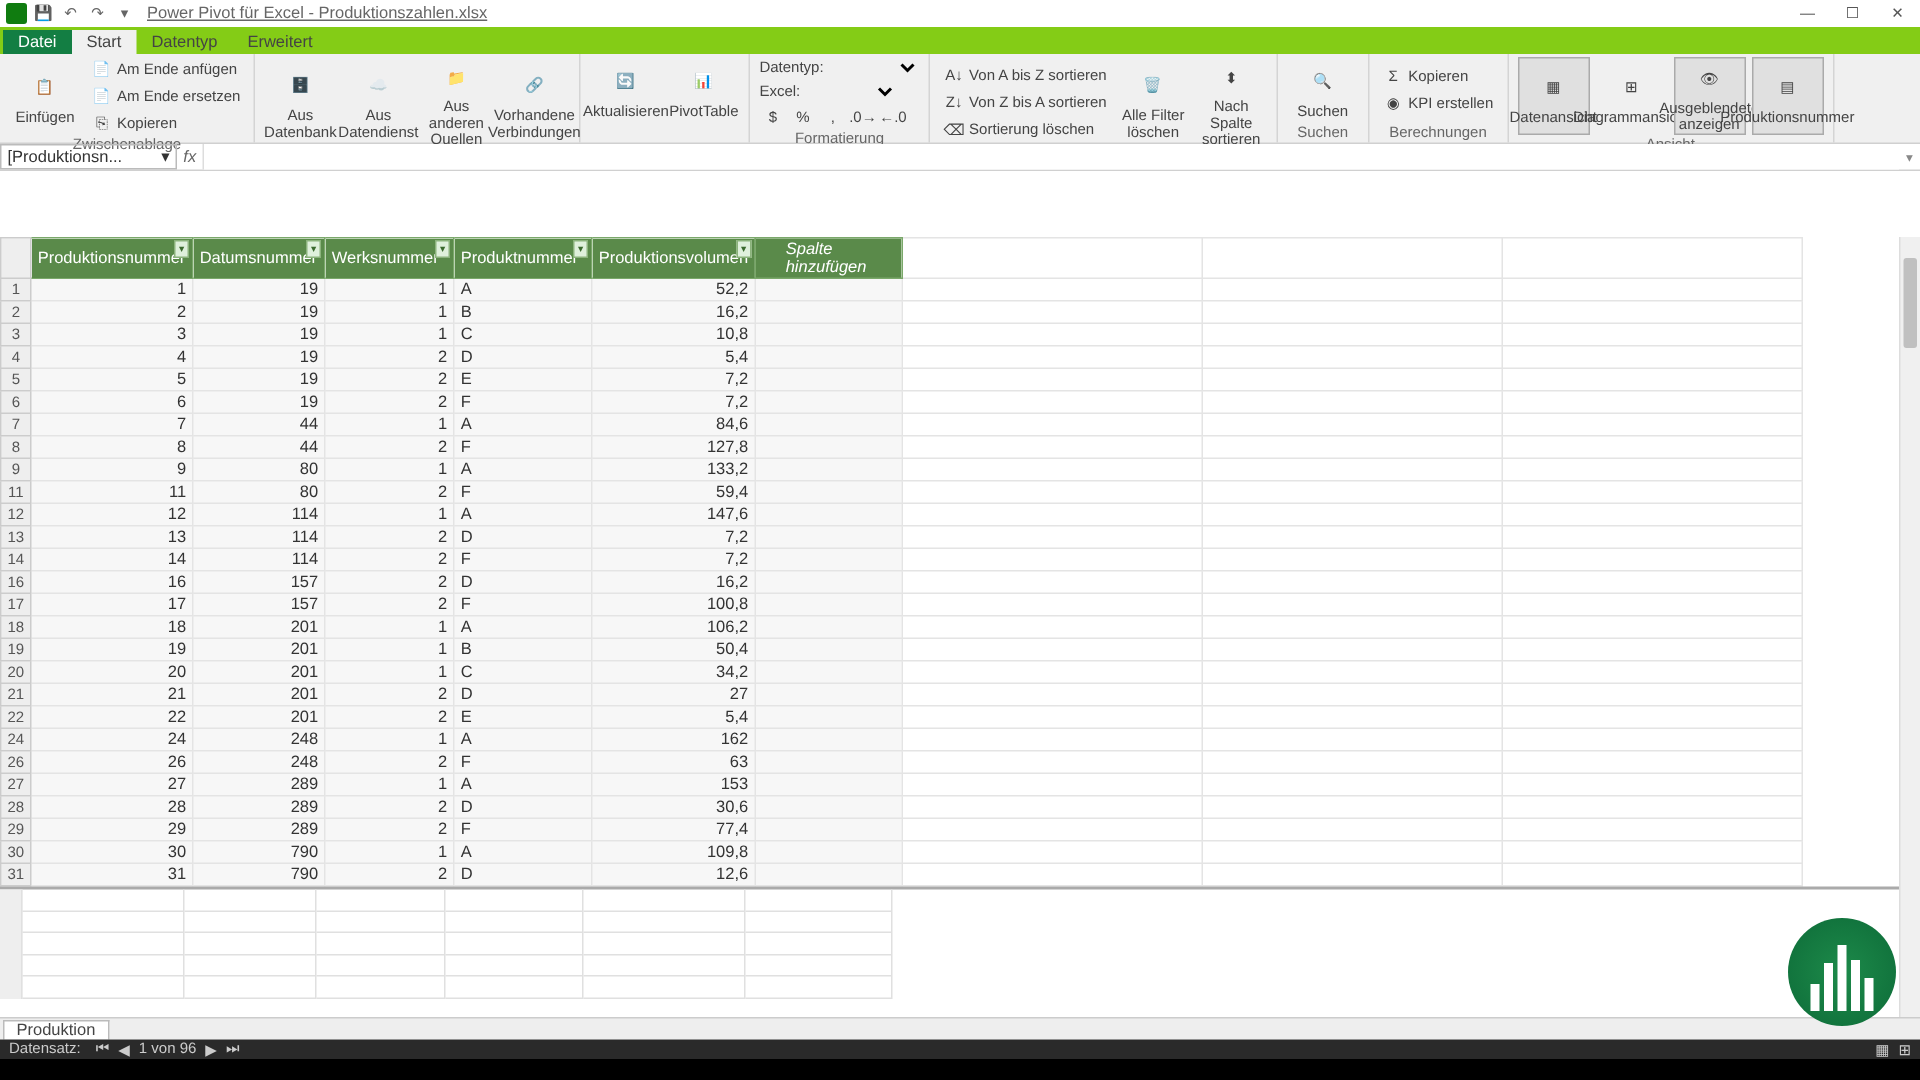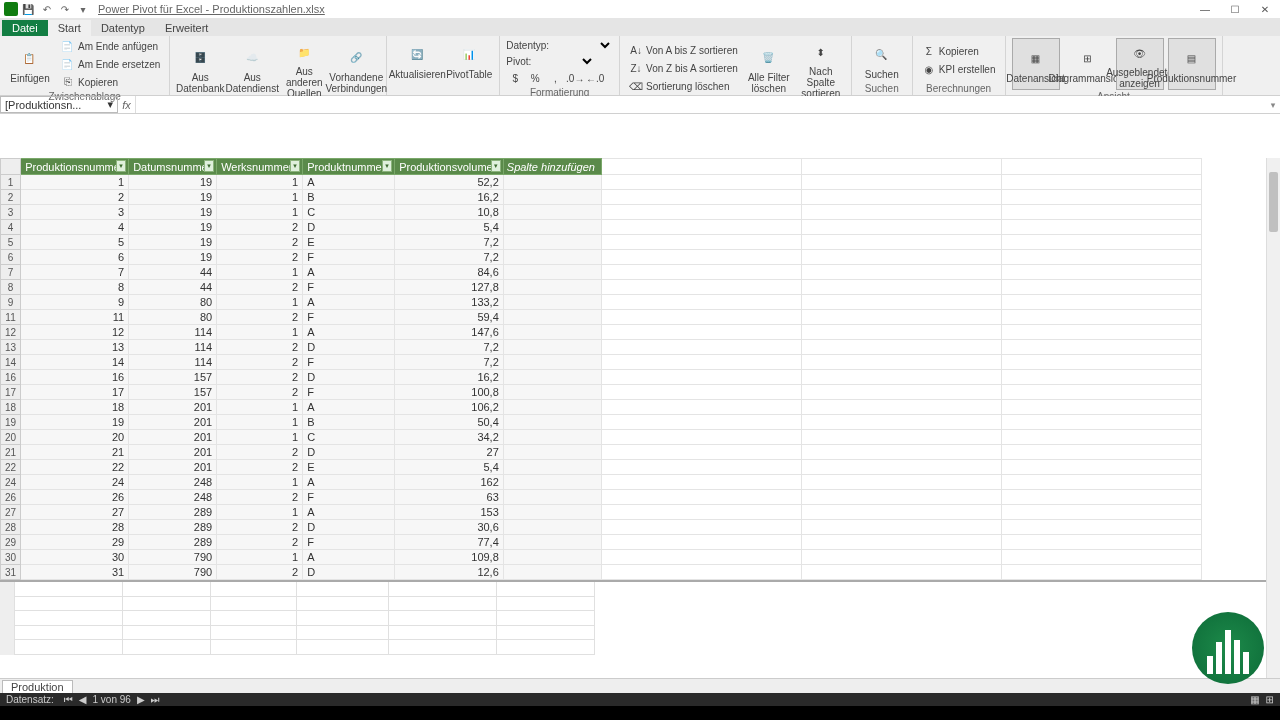--- a/index.html
+++ b/index.html
@@ -8,21 +8,21 @@
 
 .title-bar { height: 18px; background: #fff; display: flex; align-items: center; padding: 0 4px; font-size: 11px; color: #444; }
 .qat { display: flex; gap: 4px; align-items: center; }
 .qat-icon { width: 14px; height: 14px; display: flex; align-items: center; justify-content: center; font-size: 10px; color: #666; }
 .app-icon { width: 14px; height: 14px; background: #107c10; border-radius: 2px; }
 .title-text { margin-left: 8px; color: #666; text-decoration: underline; }
 .win-controls { position: absolute; right: 0; top: 0; display: flex; }
 .win-btn { width: 30px; height: 18px; display: flex; align-items: center; justify-content: center; font-size: 10px; color: #555; }
 
 
-.tabs-row { height: 18px; display: flex; align-items: flex-end; padding-left: 2px; background: #e5e5e5; }
+.tabs-row { height: 18px; display: flex; align-items: flex-end; padding-left: 2px; background: #84cc16; }
 .tab { padding: 2px 10px; font-size: 11px; color: #444; cursor: pointer; }
 .tab.datei { background: #137e43; color: #fff; }
 .tab.active { background: #f0f0f0; }
 
 
 .ribbon { height: 60px; background: #f0f0f0; border-bottom: 1px solid #d0d0d0; display: flex; }
 .ribbon-group { border-right: 1px solid #d4d4d4; padding: 2px 6px 0 6px; display: flex; flex-direction: column; justify-content: space-between; }
 .group-content { display: flex; gap: 4px; flex: 1; }
 .group-label { font-size: 10px; color: #666; text-align: center; padding: 1px 0; }
 .big-btn { width: 48px; display: flex; flex-direction: column; align-items: center; justify-content: center; gap: 2px; font-size: 10px; color: #444; text-align: center; line-height: 1.1; cursor: pointer; padding-top: 2px; }
@@ -44,21 +44,21 @@
 .fx-expand { width: 14px; display: flex; align-items: center; justify-content: center; color: #888; font-size: 9px; }
 
 
 .grid-wrap { position: absolute; top: 114px; left: 0; right: 0; bottom: 42px; display: flex; margin-top: 44px; }
 .grid { flex: 1; overflow: hidden; position: relative; }
 .grid table { border-collapse: collapse; font-size: 11px; color: #333; }
 .grid th.rowhead, .grid td.rowhead { width: 15px; background: #eee; border: 1px solid #ccc; text-align: center; font-weight: normal; color: #555; font-size: 10px; }
 .grid th.corner { background: #eee; border: 1px solid #ccc; }
 .grid th.colhead { background: #5a8a4a; color: #fff; border: 1px solid #7aa86a; padding: 1px 4px; text-align: left; font-weight: normal; height: 16px; position: relative; }
 .grid th.colhead .dd { position: absolute; right: 2px; top: 1px; width: 10px; height: 12px; background: #dff0dc; border: 1px solid #8bb37c; display: flex; align-items: center; justify-content: center; font-size: 7px; color: #3b6a2e; }
-.grid th.add { background: #5a8a4a; color: #fff; font-style: italic; border: 1px solid #7aa86a; padding: 1px 3px; text-align: left; font-weight: normal; }
+.grid th.add { background: #5a8a4a; color: #fff; font-style: italic; border: 1px solid #7aa86a; padding: 1px 20px; text-align: left; font-weight: normal; }
 .grid td { border: 1px solid #e4e4e4; padding: 1px 4px; height: 14px; background: #f7f7f7; }
 .grid td.num { text-align: right; }
 .grid td.txt { text-align: left; }
 .vscroll { width: 14px; background: #f0f0f0; border-left: 1px solid #ddd; position: relative; }
 .vscroll::before { content: ""; position: absolute; top: 14px; left: 2px; right: 2px; height: 60px; background: #c0c0c0; border-radius: 2px; }
 .bottom-pane { height: 75px; border-top: 2px solid #aaa; display: flex; }
 .bottom-pane .cells { flex: 1; display: flex; }
 .bp-col { border-right: 1px solid #e0e0e0; display: flex; flex-direction: column; }
 .bp-cell { flex: 1; border-bottom: 1px solid #e0e0e0; }
 
@@ -176,21 +176,21 @@
     <div class="group-label">&nbsp;</div>
   </div>
 
   <div class="ribbon-group">
     <div class="group-content" style="flex-direction:column;gap:1px;">
       <div class="fmt-row">
           <span>Datentyp:</span>
           <select class="fmt-sel"></select>
         </div>
       <div class="fmt-row">
-          <span>Pivot:</span>
+          <span>Excel:</span>
           <select class="fmt-sel"></select>
         </div>
       <div class="fmt-icons">
         <span class="fmt-ic">$</span>
         <span class="fmt-ic">%</span>
         <span class="fmt-ic">,</span>
         <span class="fmt-ic">.0→</span>
         <span class="fmt-ic">←.0</span>
       </div>
     </div>

